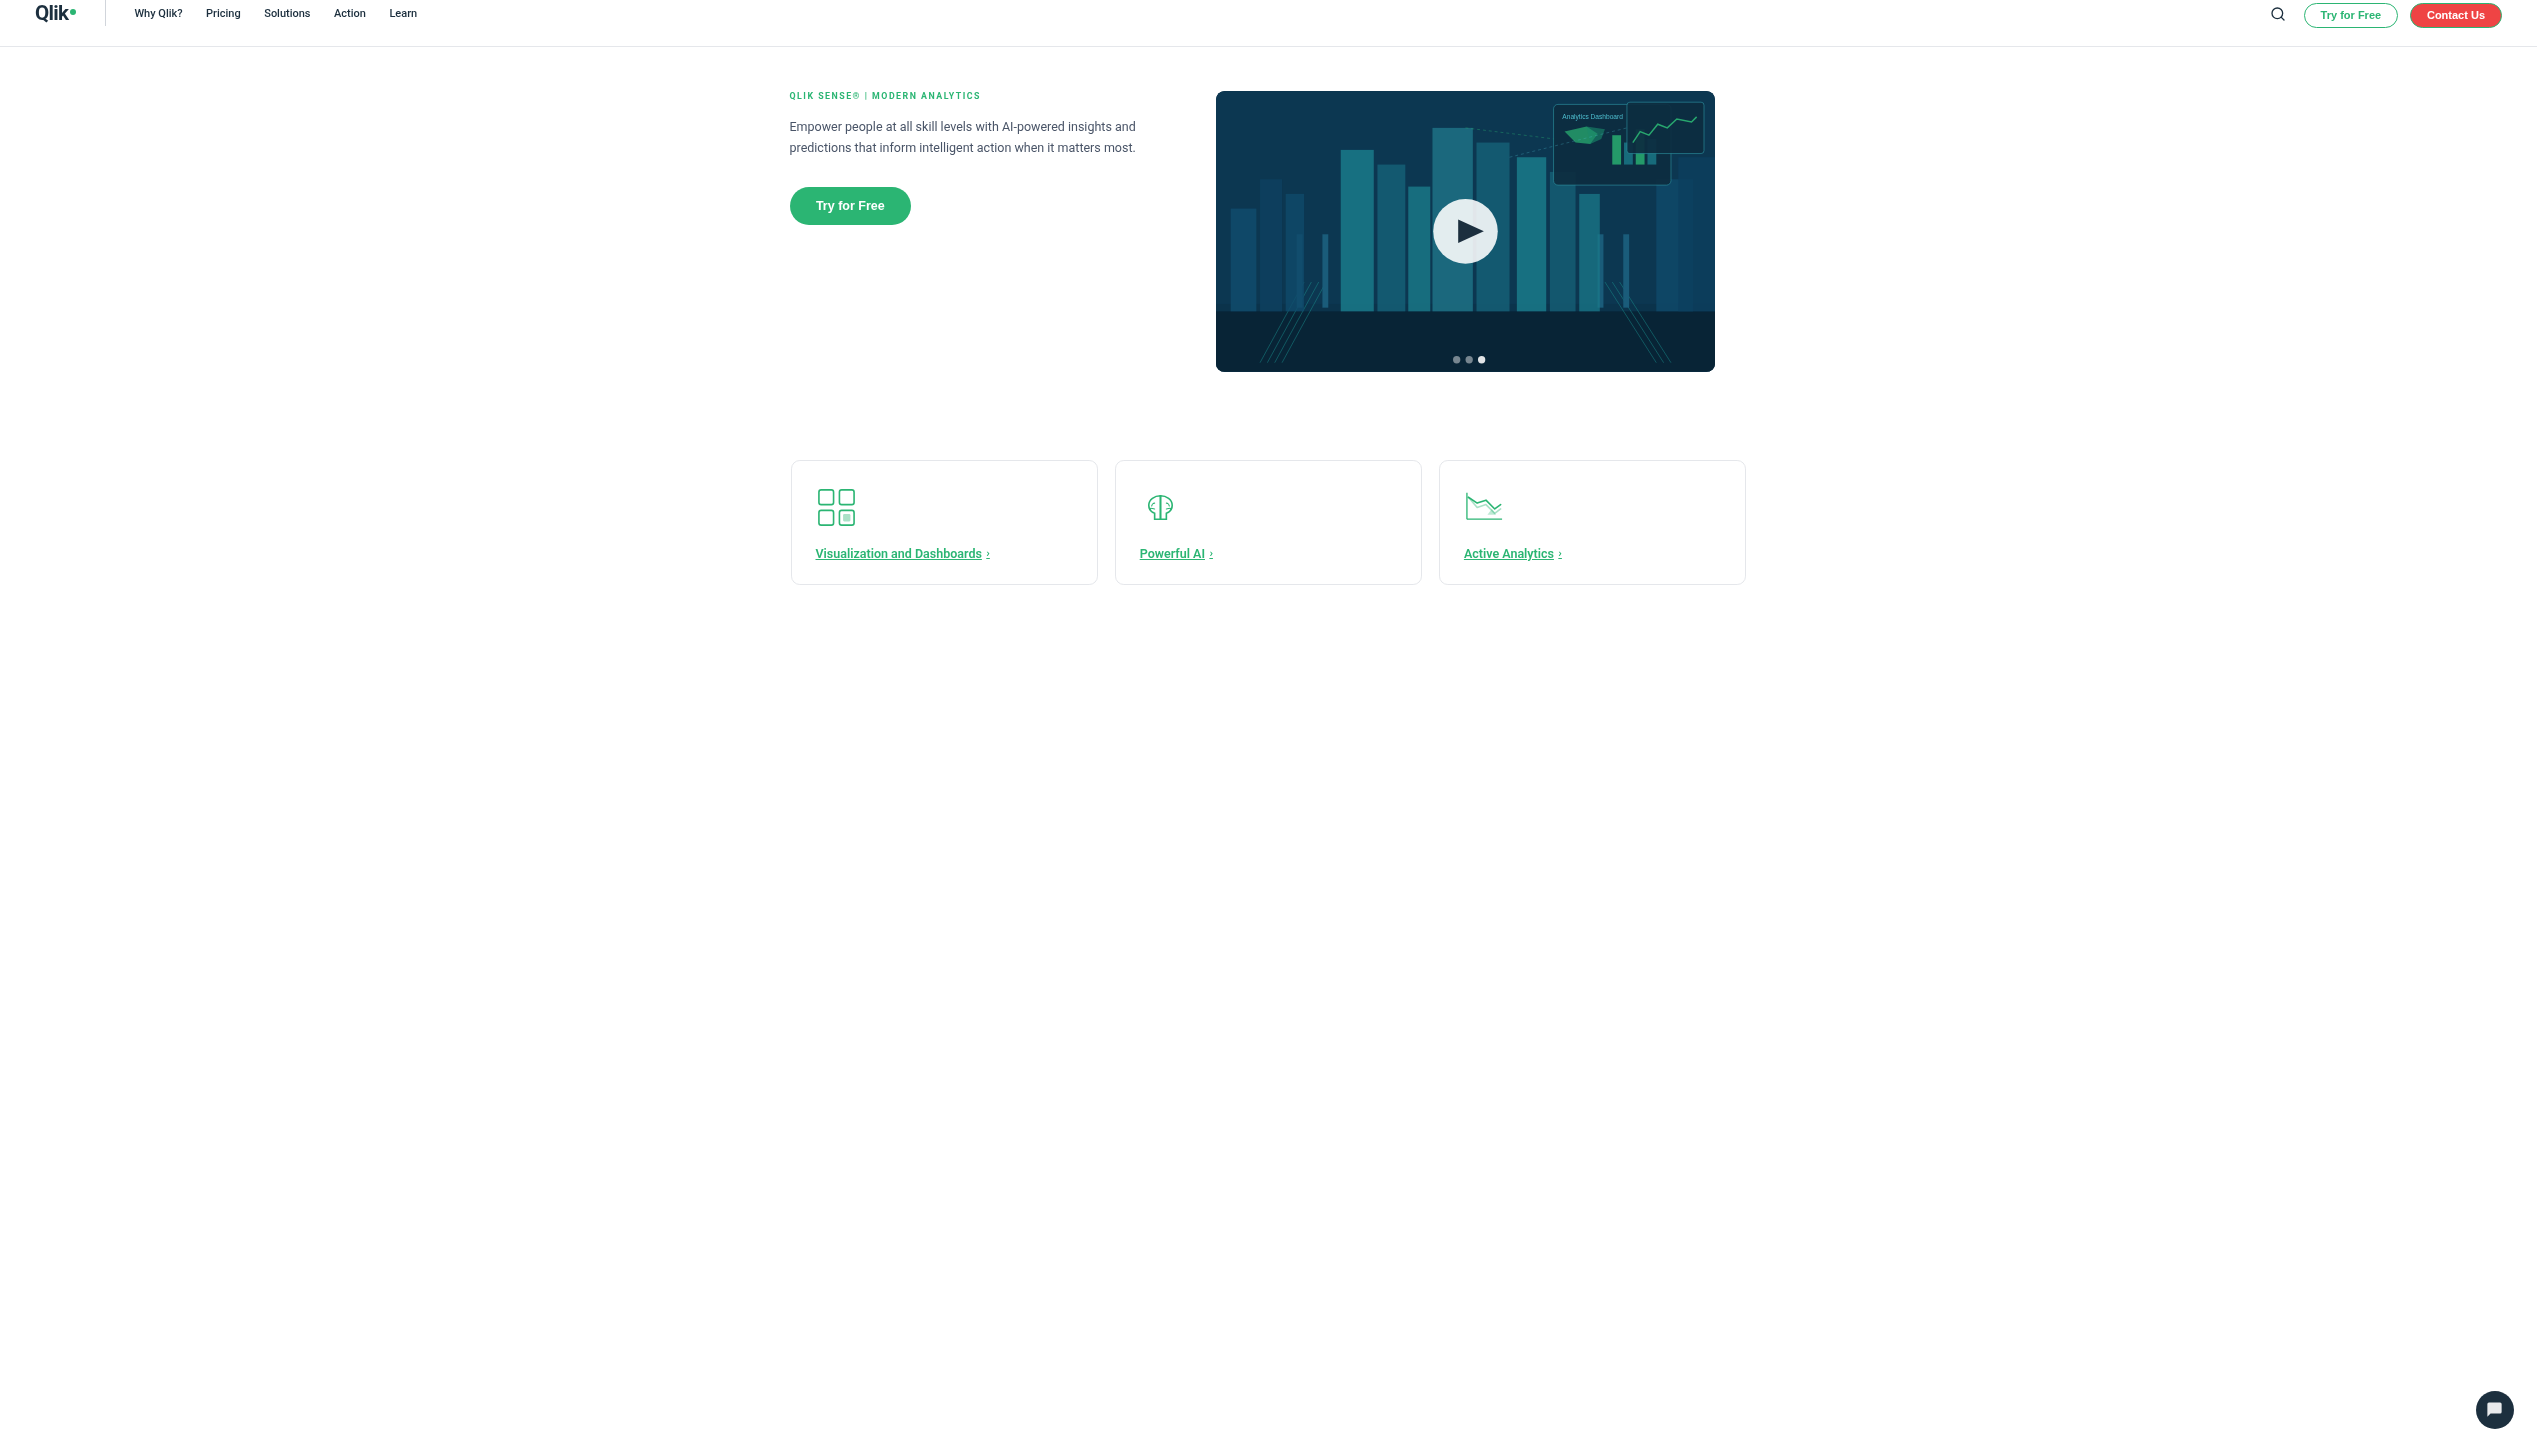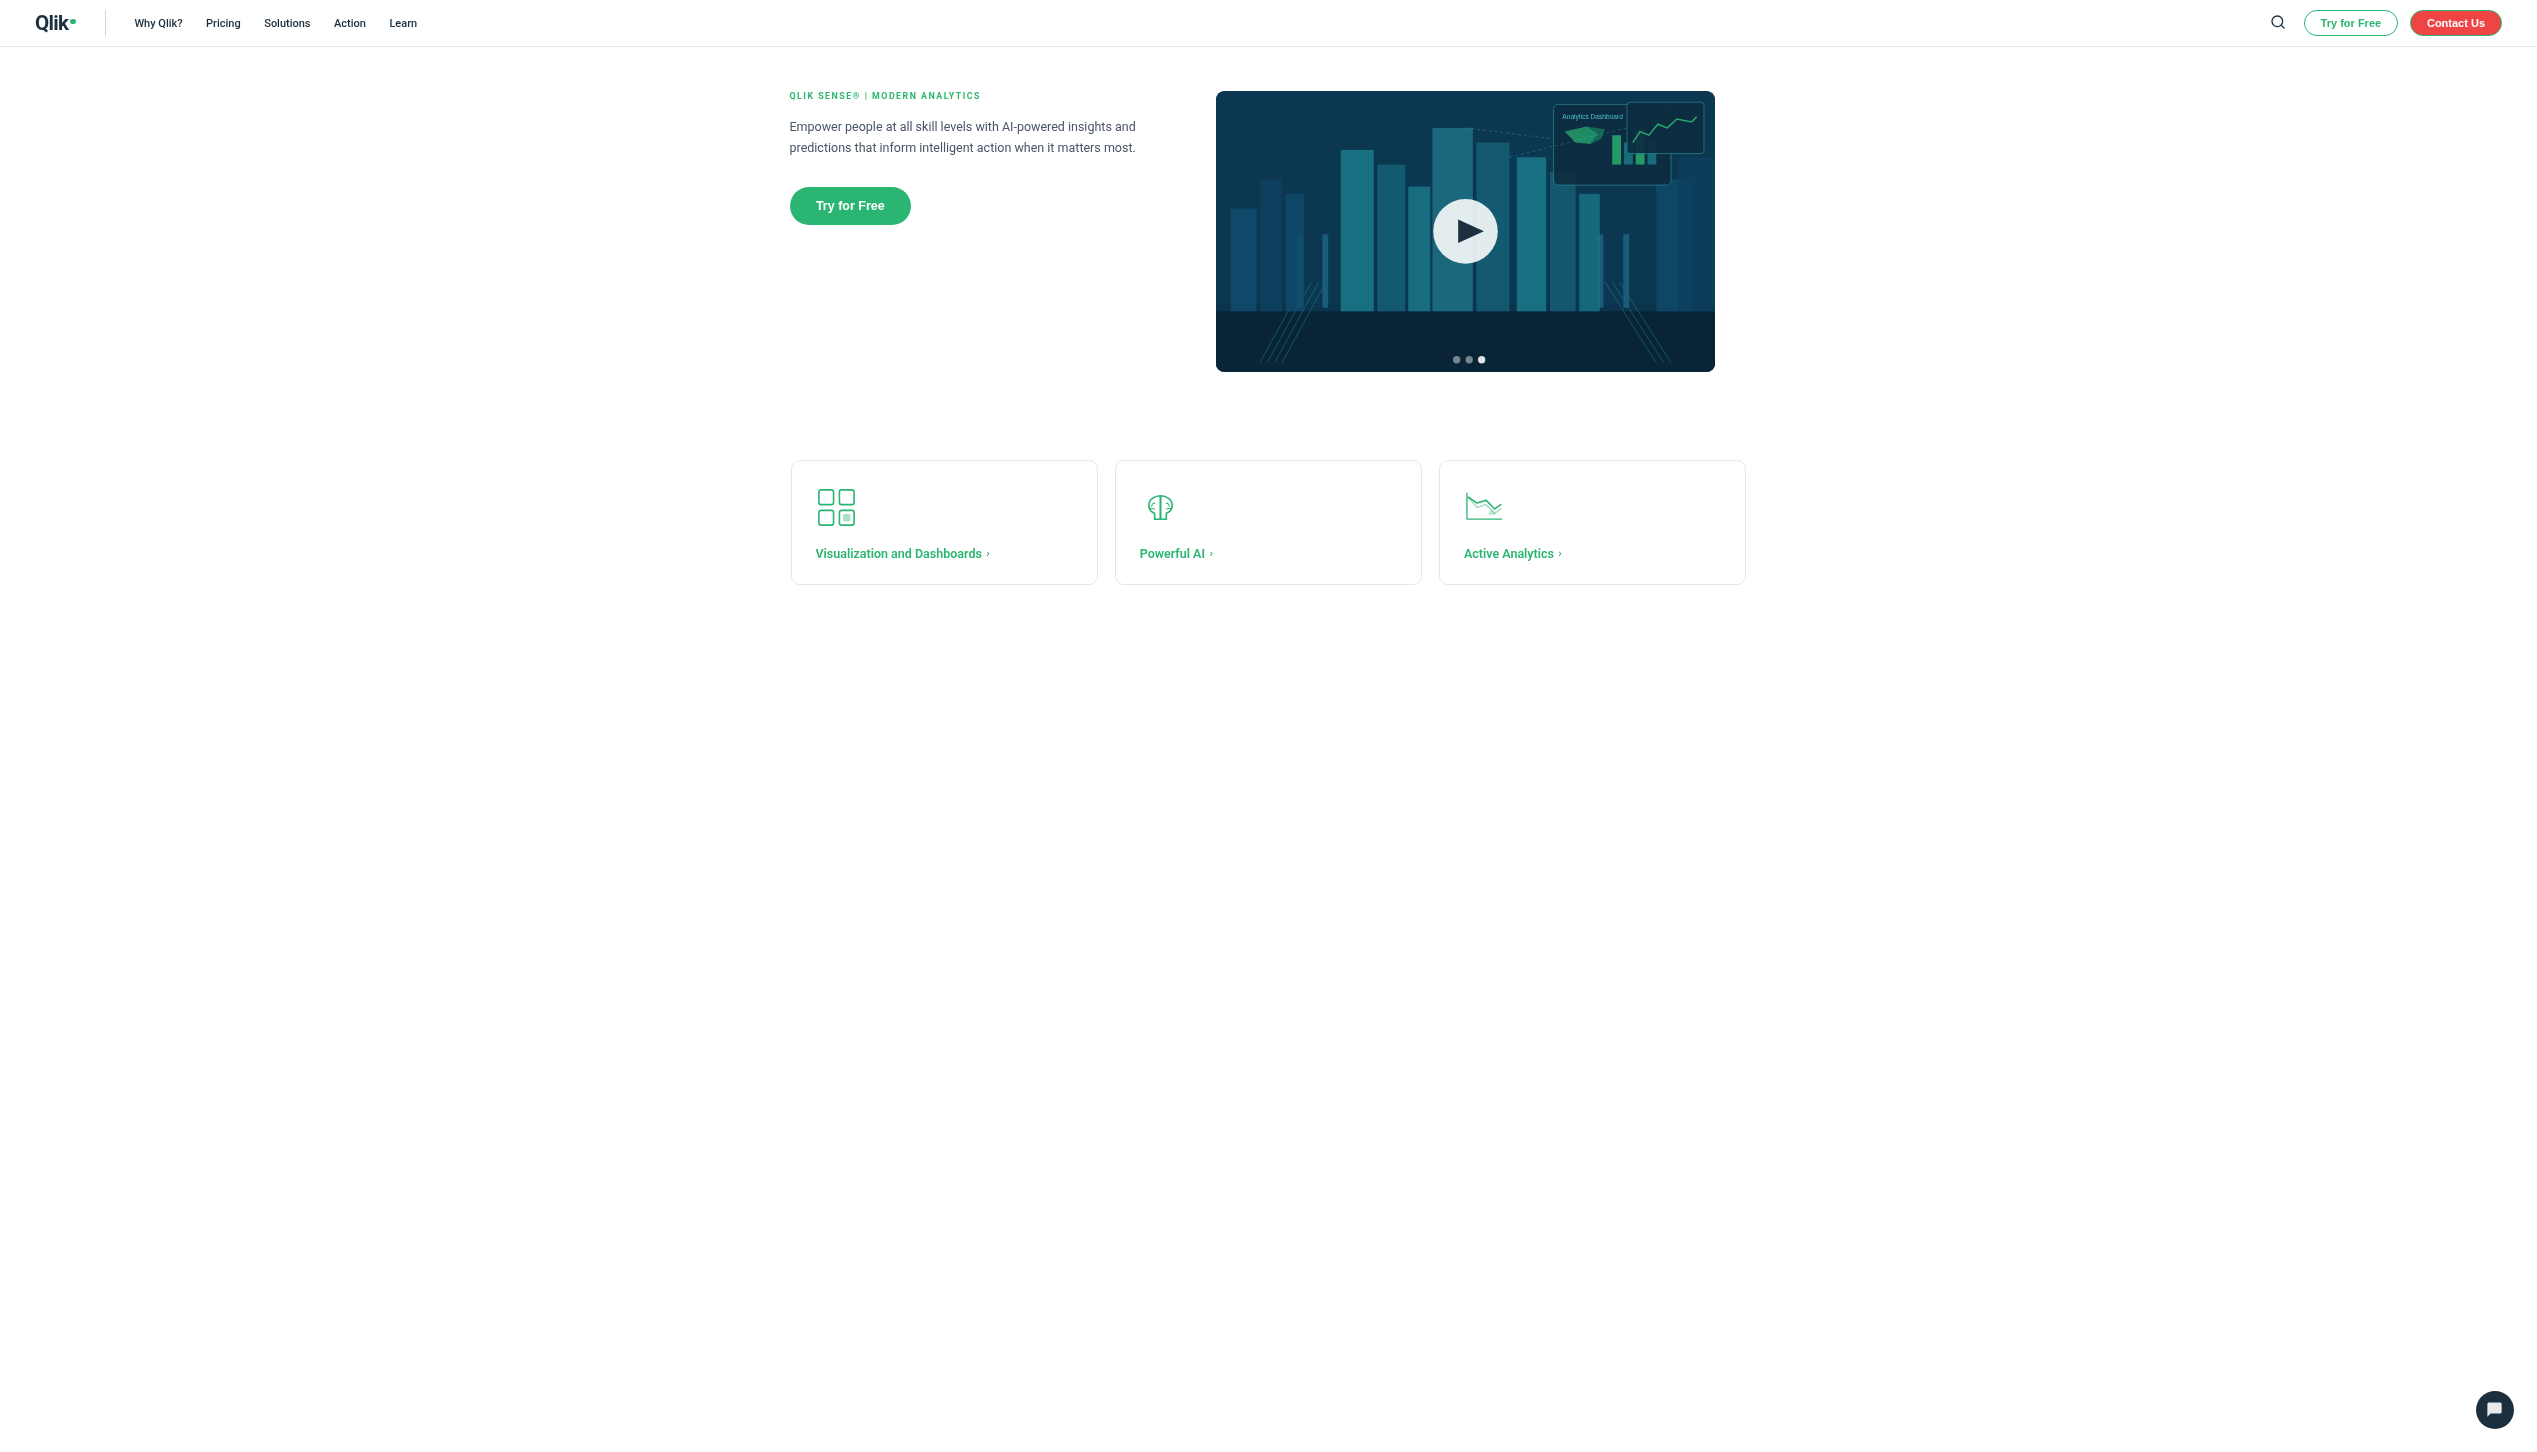--- a/index.html
+++ b/index.html
@@ -7,21 +7,21 @@
     body {
       font-family: -apple-system, BlinkMacSystemFont, 'Segoe UI', Roboto, sans-serif;
       background: #fff;
       color: #1a2e44;
       overflow-x: hidden;
     }
 
     
     nav {
       display: flex;
-      align-items: center;
+      align-items: flex-start;
       justify-content: space-between;
       padding: 0 35px;
       height: 47px;
       border-bottom: 0.7px solid #e5e7eb;
       background: #fff;
       position: sticky;
       top: 0;
       z-index: 100;
     }
 
@@ -220,20 +220,21 @@
       height: 41px;
     }
 
     .feature-label {
       font-size: 12.5px;
       font-weight: 600;
       color: #2bb573;
       display: flex;
       align-items: center;
       gap: 4.4px;
+      text-decoration: underline;
     }
 
     .feature-label .chevron {
       font-size: 11.8px;
     }
 
     
     .chat-bubble {
       position: fixed;
       bottom: 23.5px;

